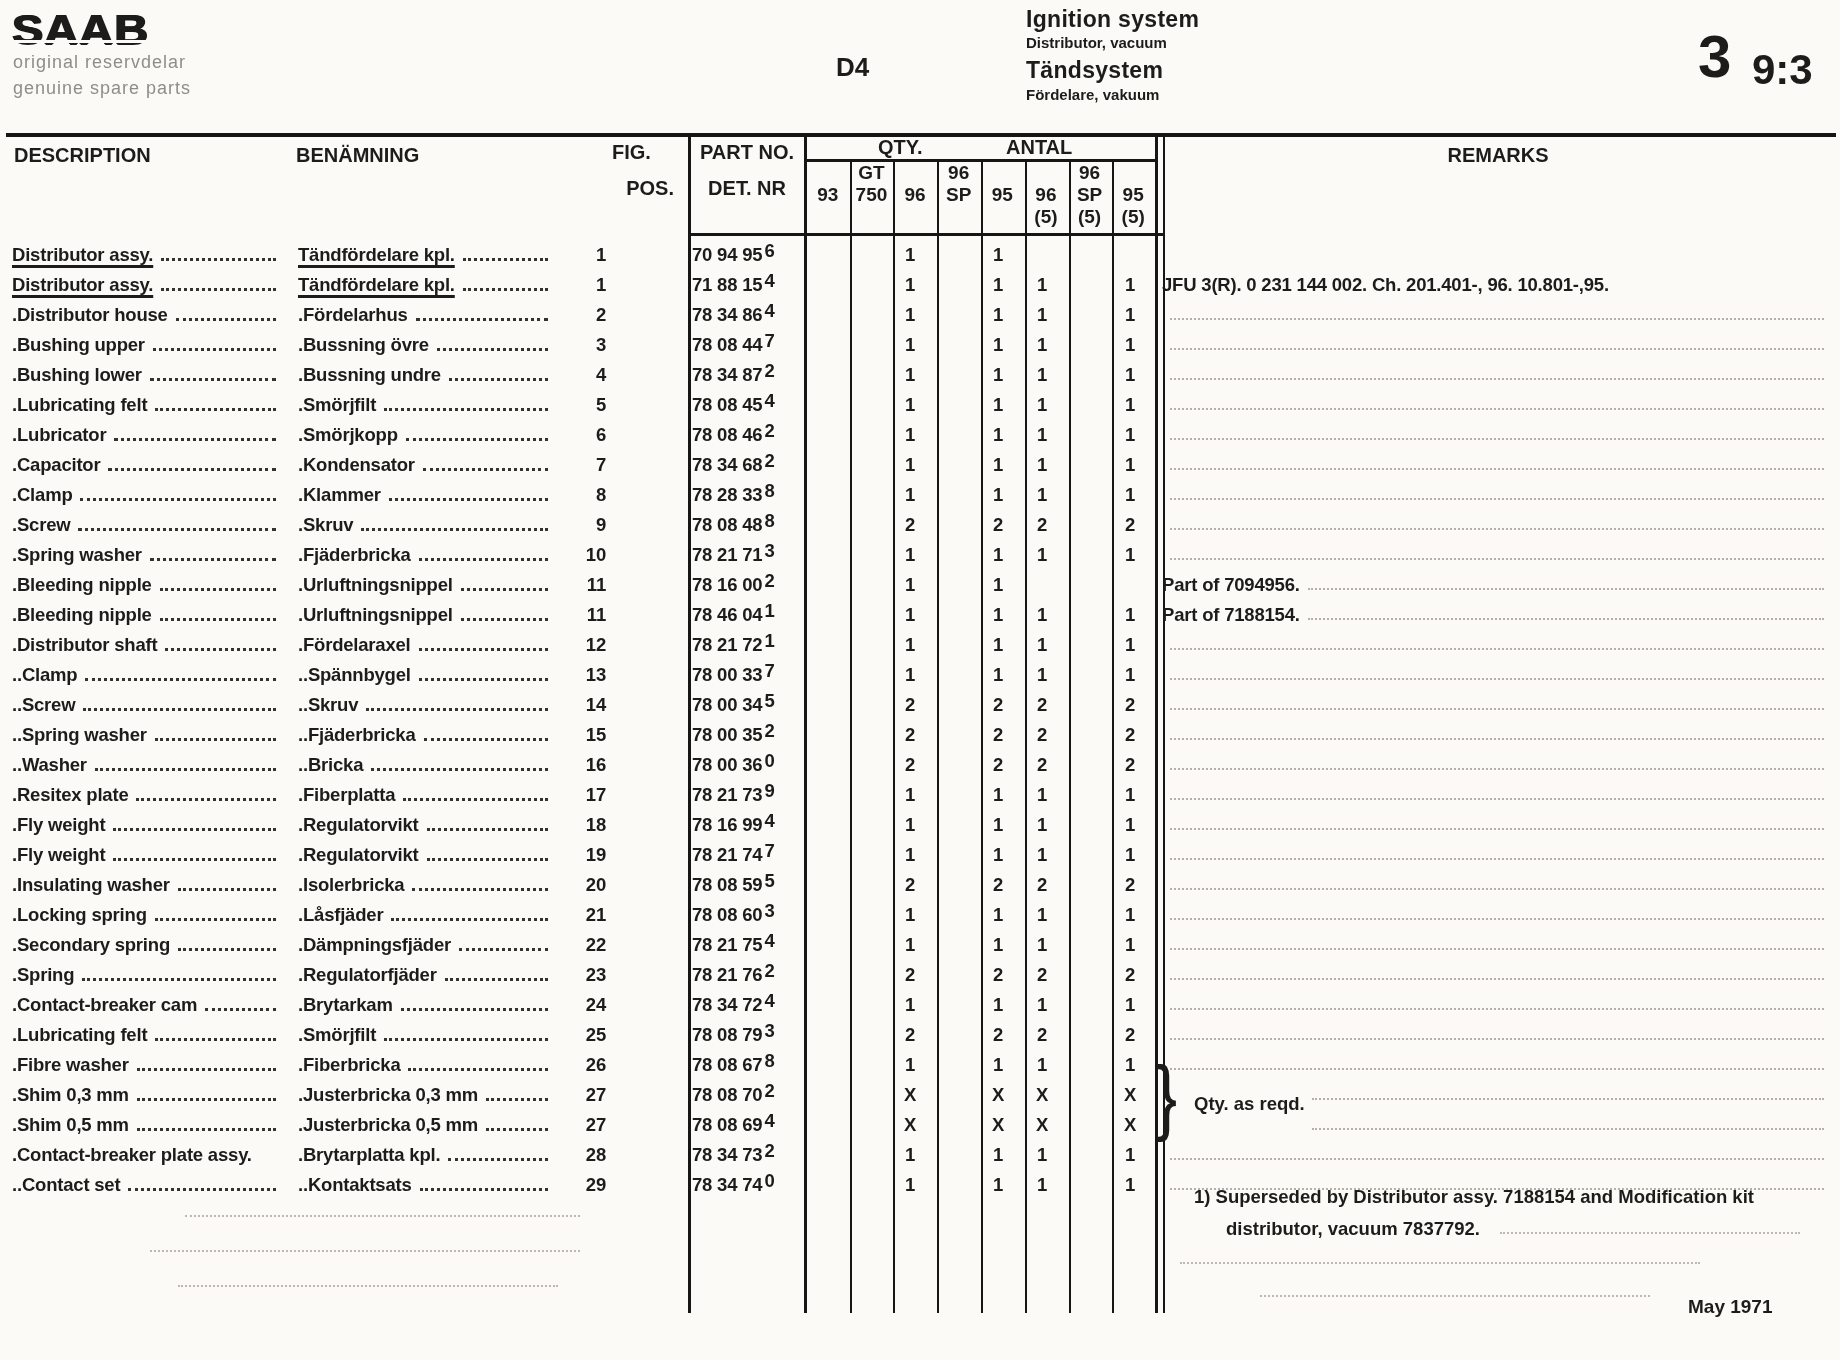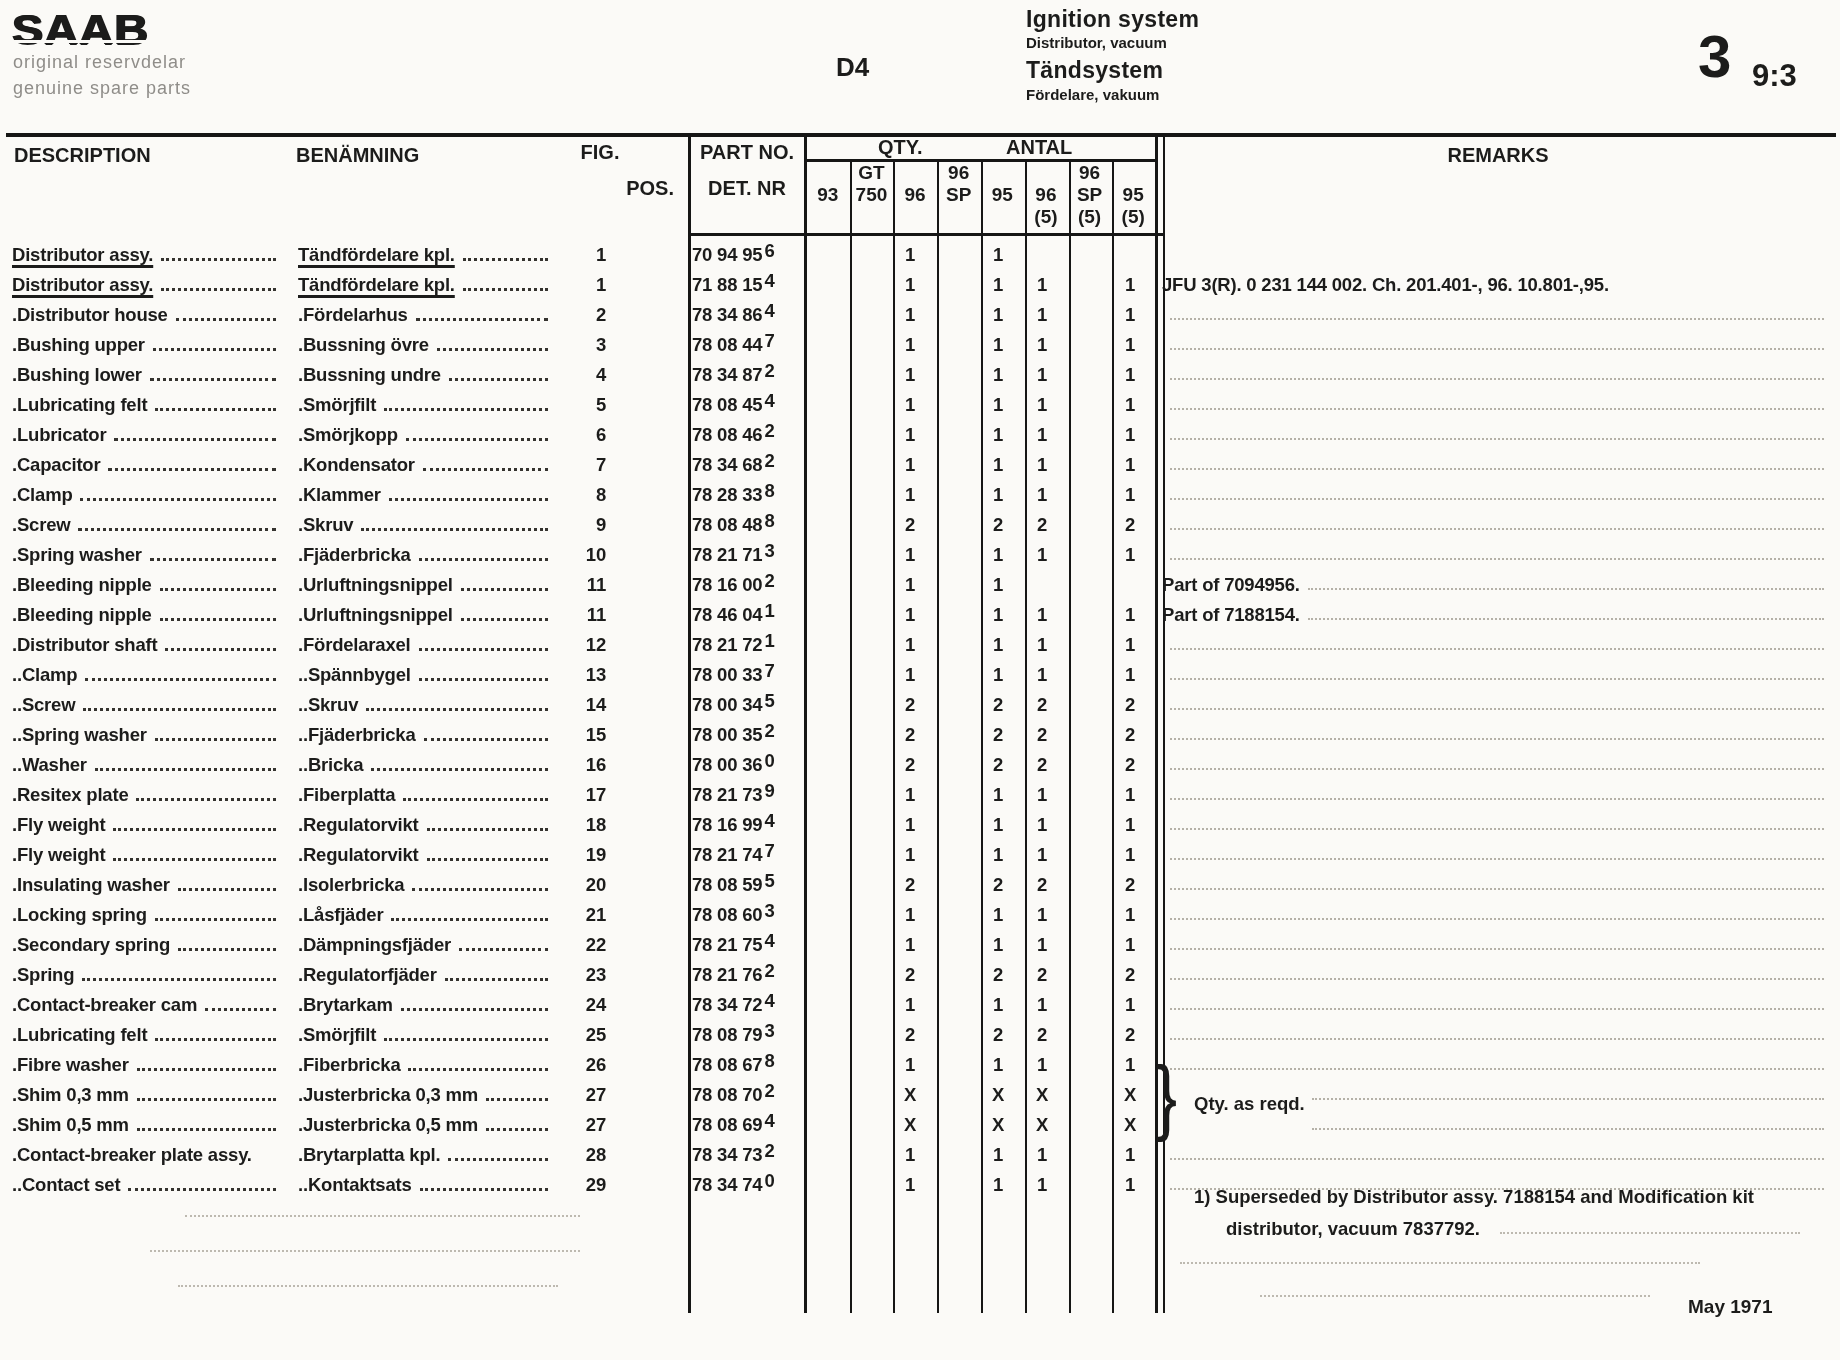--- a/index.html
+++ b/index.html
@@ -13,21 +13,21 @@
   
   .saab{position:absolute;left:12px;top:4px;font-size:47px;letter-spacing:1px;
     transform:scaleY(0.92);transform-origin:left top;
     text-shadow:1px 0 0 #1c1c1b,-1px 0 0 #1c1c1b,0 1px 0 #1c1c1b;}
   .logo-cut{position:absolute;left:12px;top:40px;width:138px;height:3px;background:#fbfaf7;}
   .logo-sub{position:absolute;left:13px;color:#8f8d89;font-size:18px;font-weight:400;letter-spacing:1px;}
   .model{position:absolute;left:836px;top:52px;font-size:26px;}
   .t-big{position:absolute;left:1026px;font-size:23px;letter-spacing:0.3px;}
   .t-small{position:absolute;left:1026px;font-size:15px;}
   .pnum-big{position:absolute;left:1698px;top:22px;font-size:60px;}
-  .pnum-small{position:absolute;left:1752px;top:58px;font-size:31px;}
+  .pnum-small{position:absolute;left:1752px;top:46px;font-size:42px;}
   
   .hline,.vline{position:absolute;background:#161615;}
   .hdr{position:absolute;font-size:20px;white-space:nowrap;}
   .qtyhead span{position:absolute;top:0;font-size:20px;}
   .qsub{position:absolute;left:806px;top:162px;width:349px;height:70px;display:flex;}
   .qcol{flex:1;text-align:center;}
   .ql{height:22px;line-height:22px;font-size:19px;}
   
   .tbody{position:absolute;left:0;top:240px;width:1840px;}
   .row{display:flex;height:30px;font-size:18.5px;letter-spacing:-0.2px;}
@@ -88,21 +88,21 @@
   <div class="vline" style="left:937px;top:159px;width:2px;height:1154px;"></div>
   <div class="vline" style="left:981px;top:159px;width:2px;height:1154px;"></div>
   <div class="vline" style="left:1025px;top:159px;width:2px;height:1154px;"></div>
   <div class="vline" style="left:1069px;top:159px;width:2px;height:1154px;"></div>
   <div class="vline" style="left:1112px;top:159px;width:2px;height:1154px;"></div>
   <div class="vline" style="left:1155px;top:133px;width:3px;height:1180px;"></div>
   <div class="vline" style="left:1163px;top:133px;width:2px;height:1180px;"></div>
 
   <div class="hdr" style="left:14px;top:144px;">DESCRIPTION</div>
   <div class="hdr" style="left:296px;top:144px;">BENÄMNING</div>
-  <div class="hdr" style="left:558px;top:141px;width:84px;text-align:center;">FIG.</div>
+  <div class="hdr" style="left:612px;top:141px;width:84px;text-align:left;">FIG.</div>
   <div class="hdr" style="left:590px;top:177px;width:84px;text-align:right;">POS.</div>
   <div class="hdr" style="left:690px;top:141px;width:114px;text-align:center;">PART NO.</div>
   <div class="hdr" style="left:690px;top:177px;width:114px;text-align:center;">DET. NR</div>
   <div class="qtyhead" style="position:absolute;left:806px;top:136px;width:349px;height:24px;">
     <span style="left:72px;">QTY.</span>
     <span style="left:200px;">ANTAL</span>
   </div>
   <div class="qsub">
       <div class="qcol">
         <div class="ql"></div>

